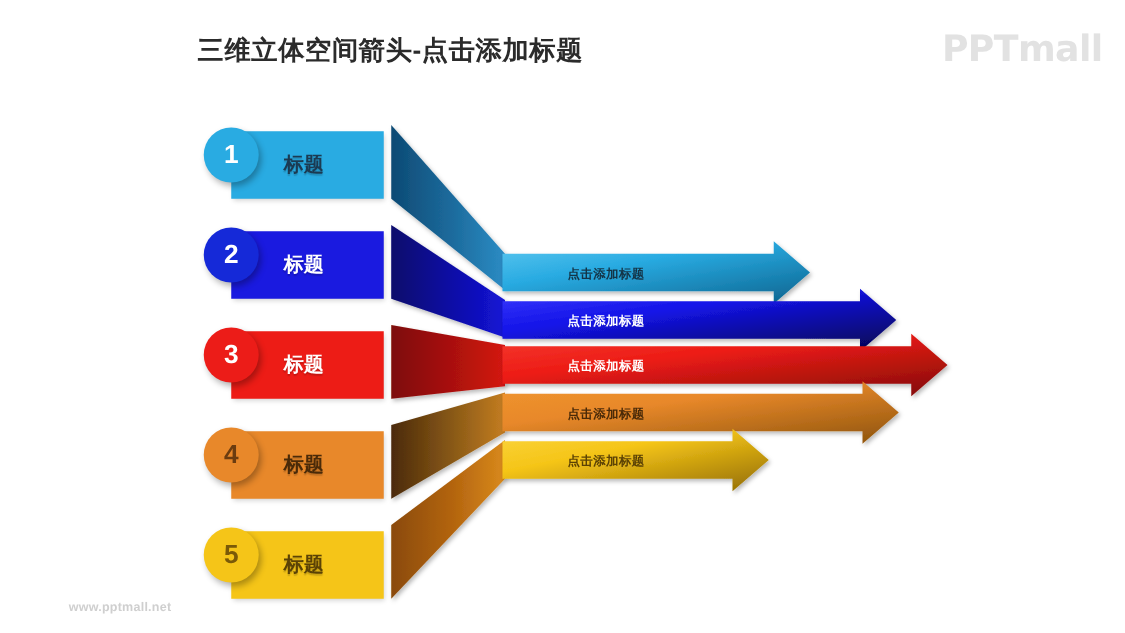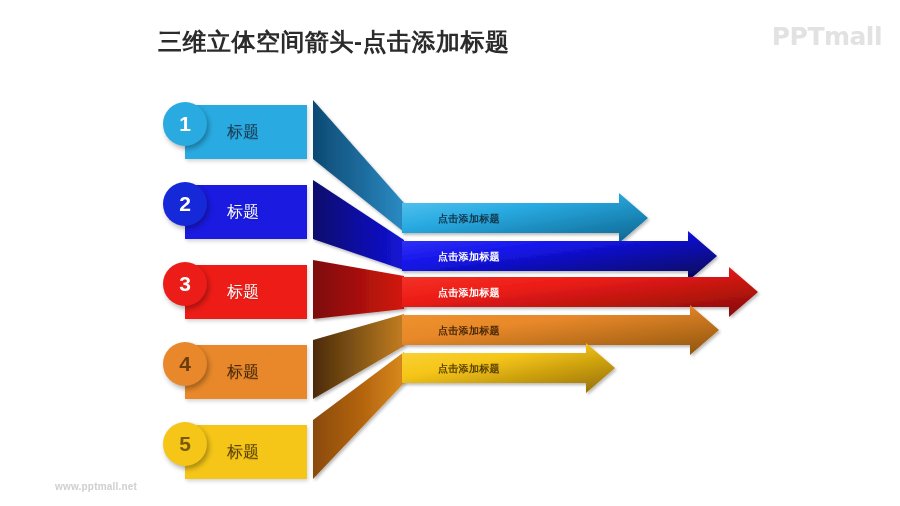--- a/index.html
+++ b/index.html
@@ -13,31 +13,31 @@
     position: relative;
     overflow: hidden;
     font-family: "Liberation Sans", "DejaVu Sans", sans-serif;
   }
 
   
   .slide-title {
     position: absolute;
     left: 158px;
     top: 26px;
-    font-size: 24px;
+    font-size: 21px;
     font-weight: bold;
     color: #2b2b2b;
     letter-spacing: 0.5px;
     white-space: nowrap;
   }
   .brand-logo {
     position: absolute;
     right: 18px;
     top: 22px;
-    font-size: 25px;
+    font-size: 29px;
     font-weight: bold;
     color: #e2e2e2;
     letter-spacing: -0.5px;
     white-space: nowrap;
     font-family: "DejaVu Sans", sans-serif;
   }
   .footer-url {
     position: absolute;
     left: 55px;
     bottom: 14px;
@@ -88,33 +88,34 @@
 
   .bar-text {
     position: absolute;
     left: 64px;
     top: 3px;
     width: 80px;
     height: 54px;
     display: flex;
     align-items: center;
     font-size: 16px;
-    font-weight: normal;
+    font-weight: bold;
     z-index: 4;
     text-shadow: 0 1px 1px rgba(0,0,0,0.18);
   }
 
   
   .arrow-label {
     position: absolute;
     font-size: 10px;
     font-weight: bold;
     white-space: nowrap;
     z-index: 6;
     letter-spacing: 0.3px;
+    margin-left: 16px;
   }
 </style>
 </head>
 <body>
 
 <svg id="diagram-canvas" viewBox="0 0 900 506" xmlns="http://www.w3.org/2000/svg">
   <defs>
 
     <linearGradient id="gFace1" x1="0" y1="0" x2="1" y2="0">
       <stop offset="0%" stop-color="#0d4a74"></stop>

